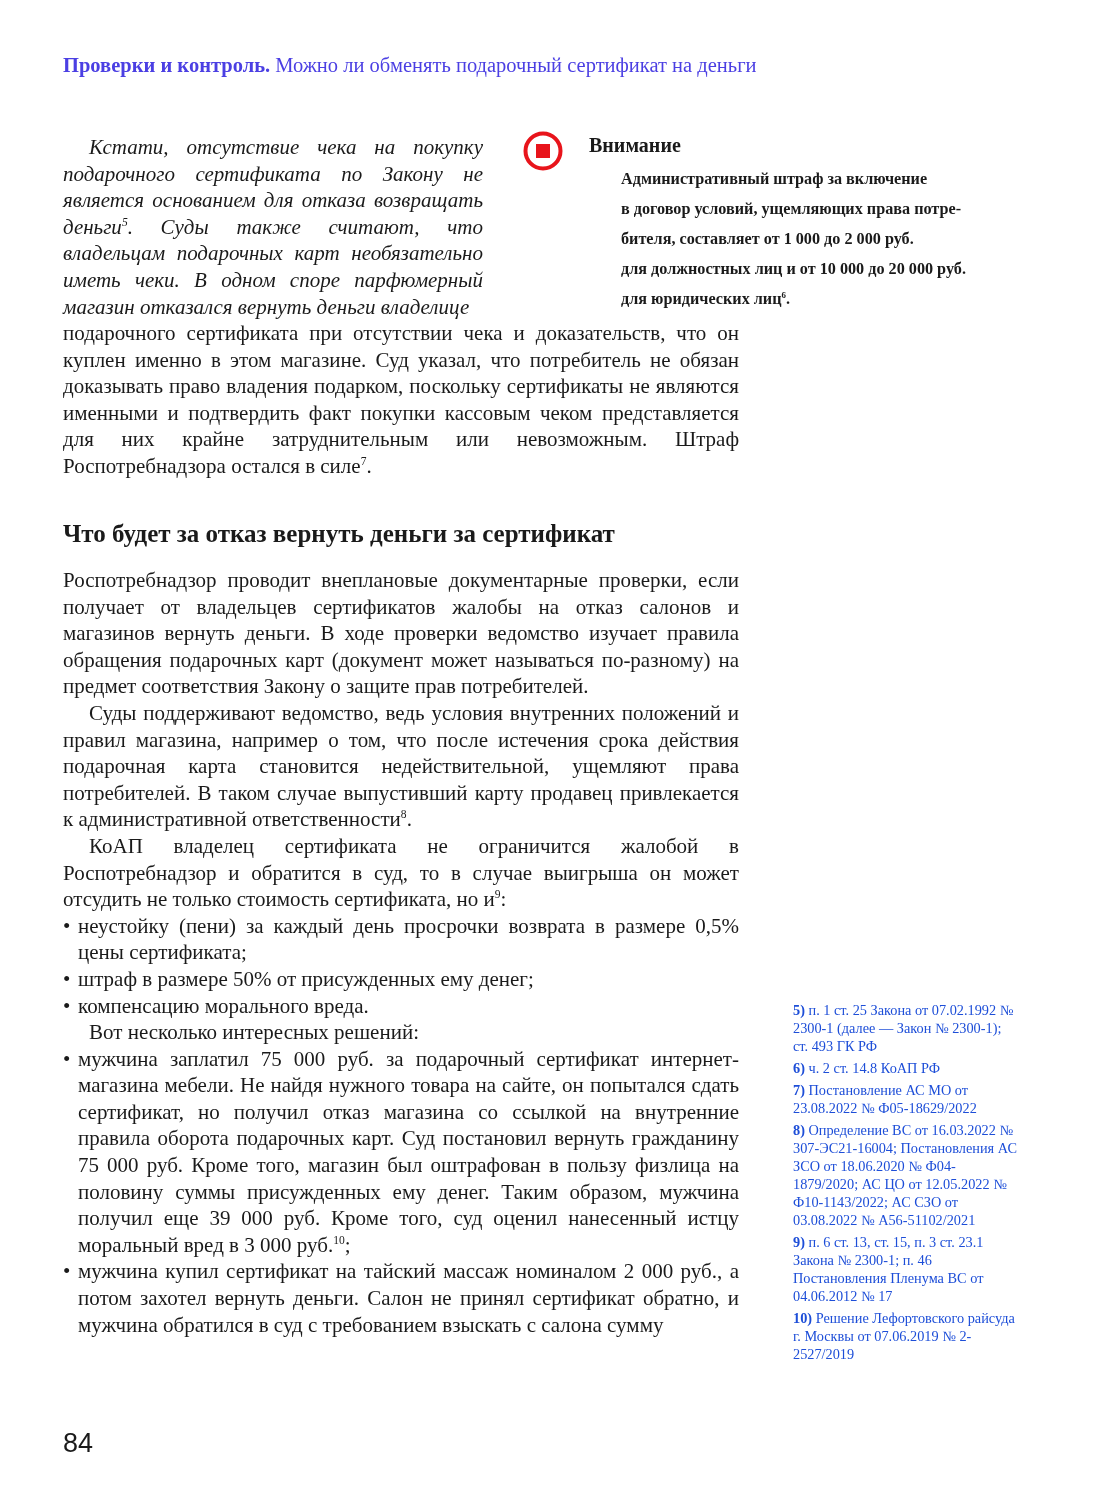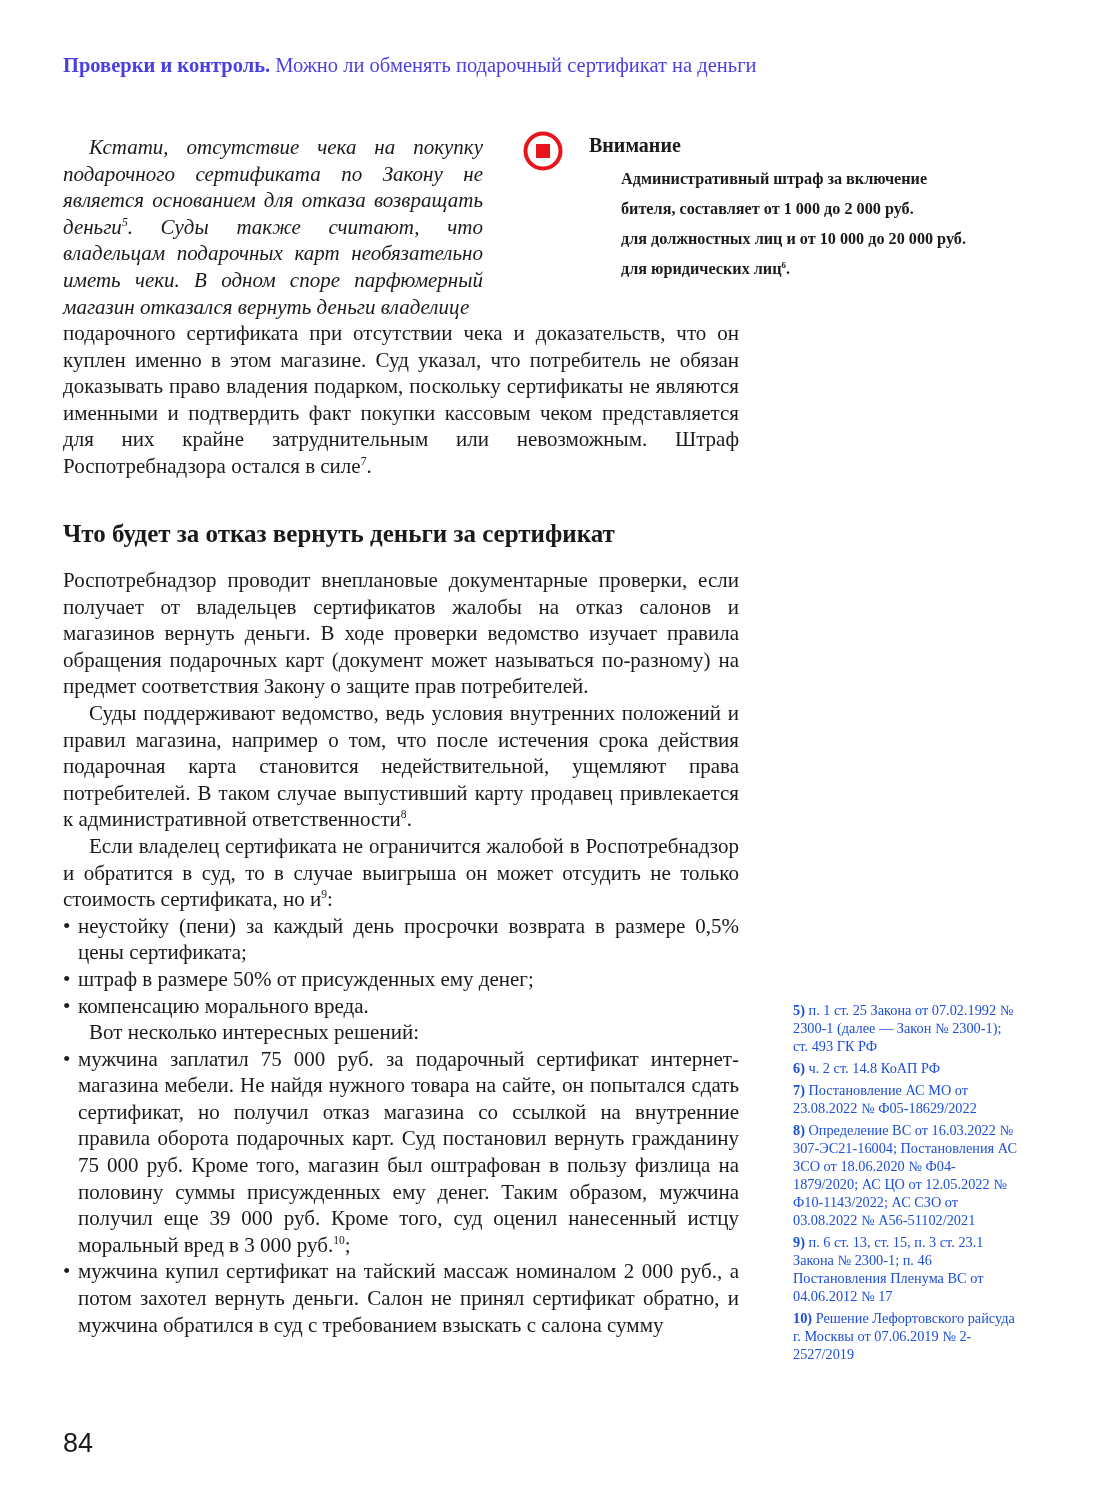--- a/index.html
+++ b/index.html
@@ -45,32 +45,33 @@
 </div>
 
 <div class="attention">
   <svg class="att-icon" viewBox="0 0 42 42">
     <circle cx="21" cy="21" r="17.5" fill="none" stroke="#e8141b" stroke-width="4"></circle>
     <rect x="14" y="14" width="14" height="14" fill="#e8141b"></rect>
   </svg>
   <div class="att-title">Внимание</div>
   <div class="att-body">
     <span class="line">Административный штраф за включение</span>
+    <span class="line">в договор условий, ущемляющих права потре-</span>
     <span class="line">бителя, составляет от 1 000 до 2 000 руб.</span>
     <span class="line">для должностных лиц и от 10 000 до 20 000 руб.</span>
     <span class="line"><span>для юридических лиц</span><sup>6</sup><span>.</span></span>
   </div>
 </div>
 
 <h2 class="section-heading">Что будет за отказ вернуть деньги за сертификат</h2>
 
 <div class="section-body body-text">
   <p class="para">Роспотребнадзор проводит внеплановые документарные проверки, если получает от владельцев сертификатов жалобы на отказ салонов и магазинов вернуть деньги. В ходе проверки ведомство изучает правила обращения подарочных карт (документ может называться по-разному) на предмет соответствия Закону о защите прав потребителей.</p>
   <p class="para indent"><span>Суды поддерживают ведомство, ведь условия внутренних положений и правил магазина, например о том, что после истечения срока действия подарочная карта становится недействительной, ущемляют права потребителей. В таком случае выпустивший карту продавец привлекается к административной ответственности</span><sup>8</sup><span>.</span></p>
-  <p class="para indent"><span>Если владелец сертификата не ограничится жалобой в Роспотребнадзор и обратится в суд, то в случае выигрыша он может отсудить не только стоимость сертификата, но и</span><sup>9</sup><span>:</span></p>
+  <p class="para indent"><span>КоАП владелец сертификата не ограничится жалобой в Роспотребнадзор и обратится в суд, то в случае выигрыша он может отсудить не только стоимость сертификата, но и</span><sup>9</sup><span>:</span></p>
   <ul class="bullets">
     <li><span class="bullet">•</span><span>неустойку (пени) за каждый день просрочки возврата в размере 0,5% цены сертификата;</span></li>
     <li><span class="bullet">•</span><span>штраф в размере 50% от присужденных ему денег;</span></li>
     <li><span class="bullet">•</span><span>компенсацию морального вреда.</span></li>
   </ul>
   <p class="para indent">Вот несколько интересных решений:</p>
   <ul class="bullets">
     <li><span class="bullet">•</span><span>мужчина заплатил 75 000 руб. за подарочный сертификат интернет-магазина мебели. Не найдя нужного товара на сайте, он попытался сдать сертификат, но получил отказ магазина со ссылкой на внутренние правила оборота подарочных карт. Суд постановил вернуть гражданину 75 000 руб. Кроме того, магазин был оштрафован в пользу физлица на половину суммы присужденных ему денег. Таким образом, мужчина получил еще 39 000 руб. Кроме того, суд оценил нанесенный истцу моральный вред в 3 000 руб.</span><sup>10</sup><span>;</span></li>
     <li><span class="bullet">•</span><span>мужчина купил сертификат на тайский массаж номиналом 2 000 руб., а потом захотел вернуть деньги. Салон не принял сертификат обратно, и мужчина обратился в суд с требованием взыскать с салона сумму</span></li>
   </ul>

